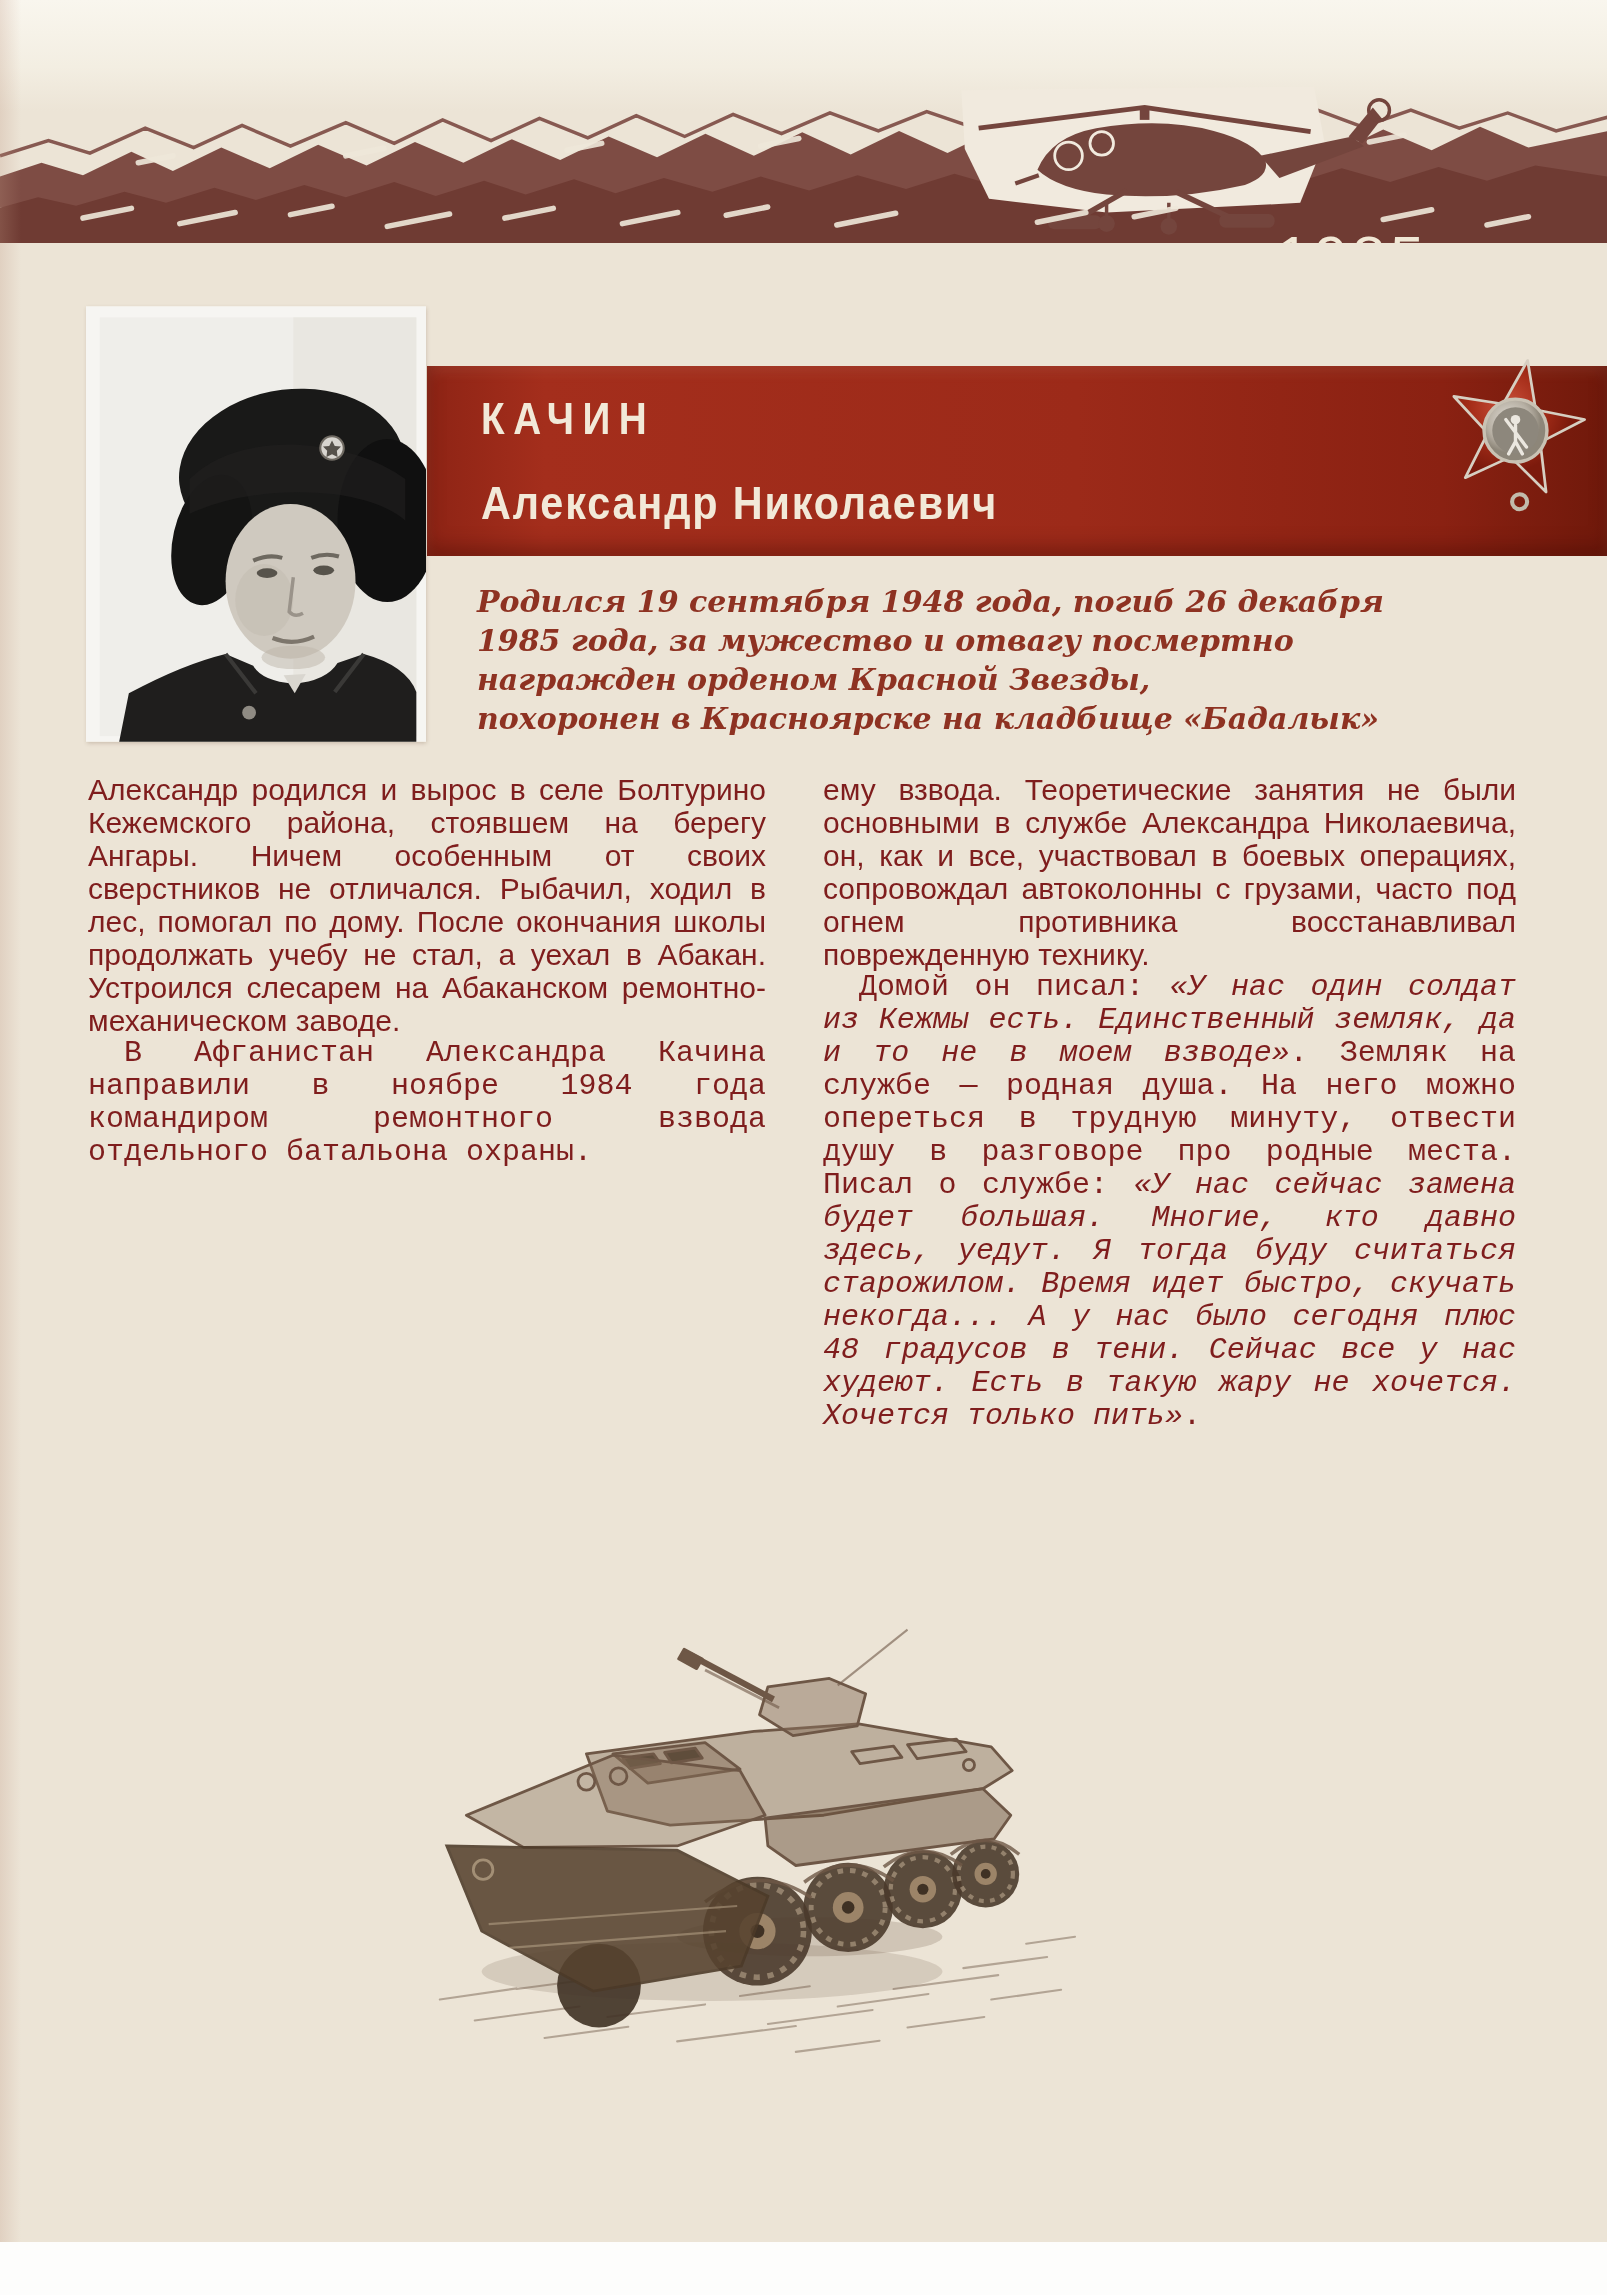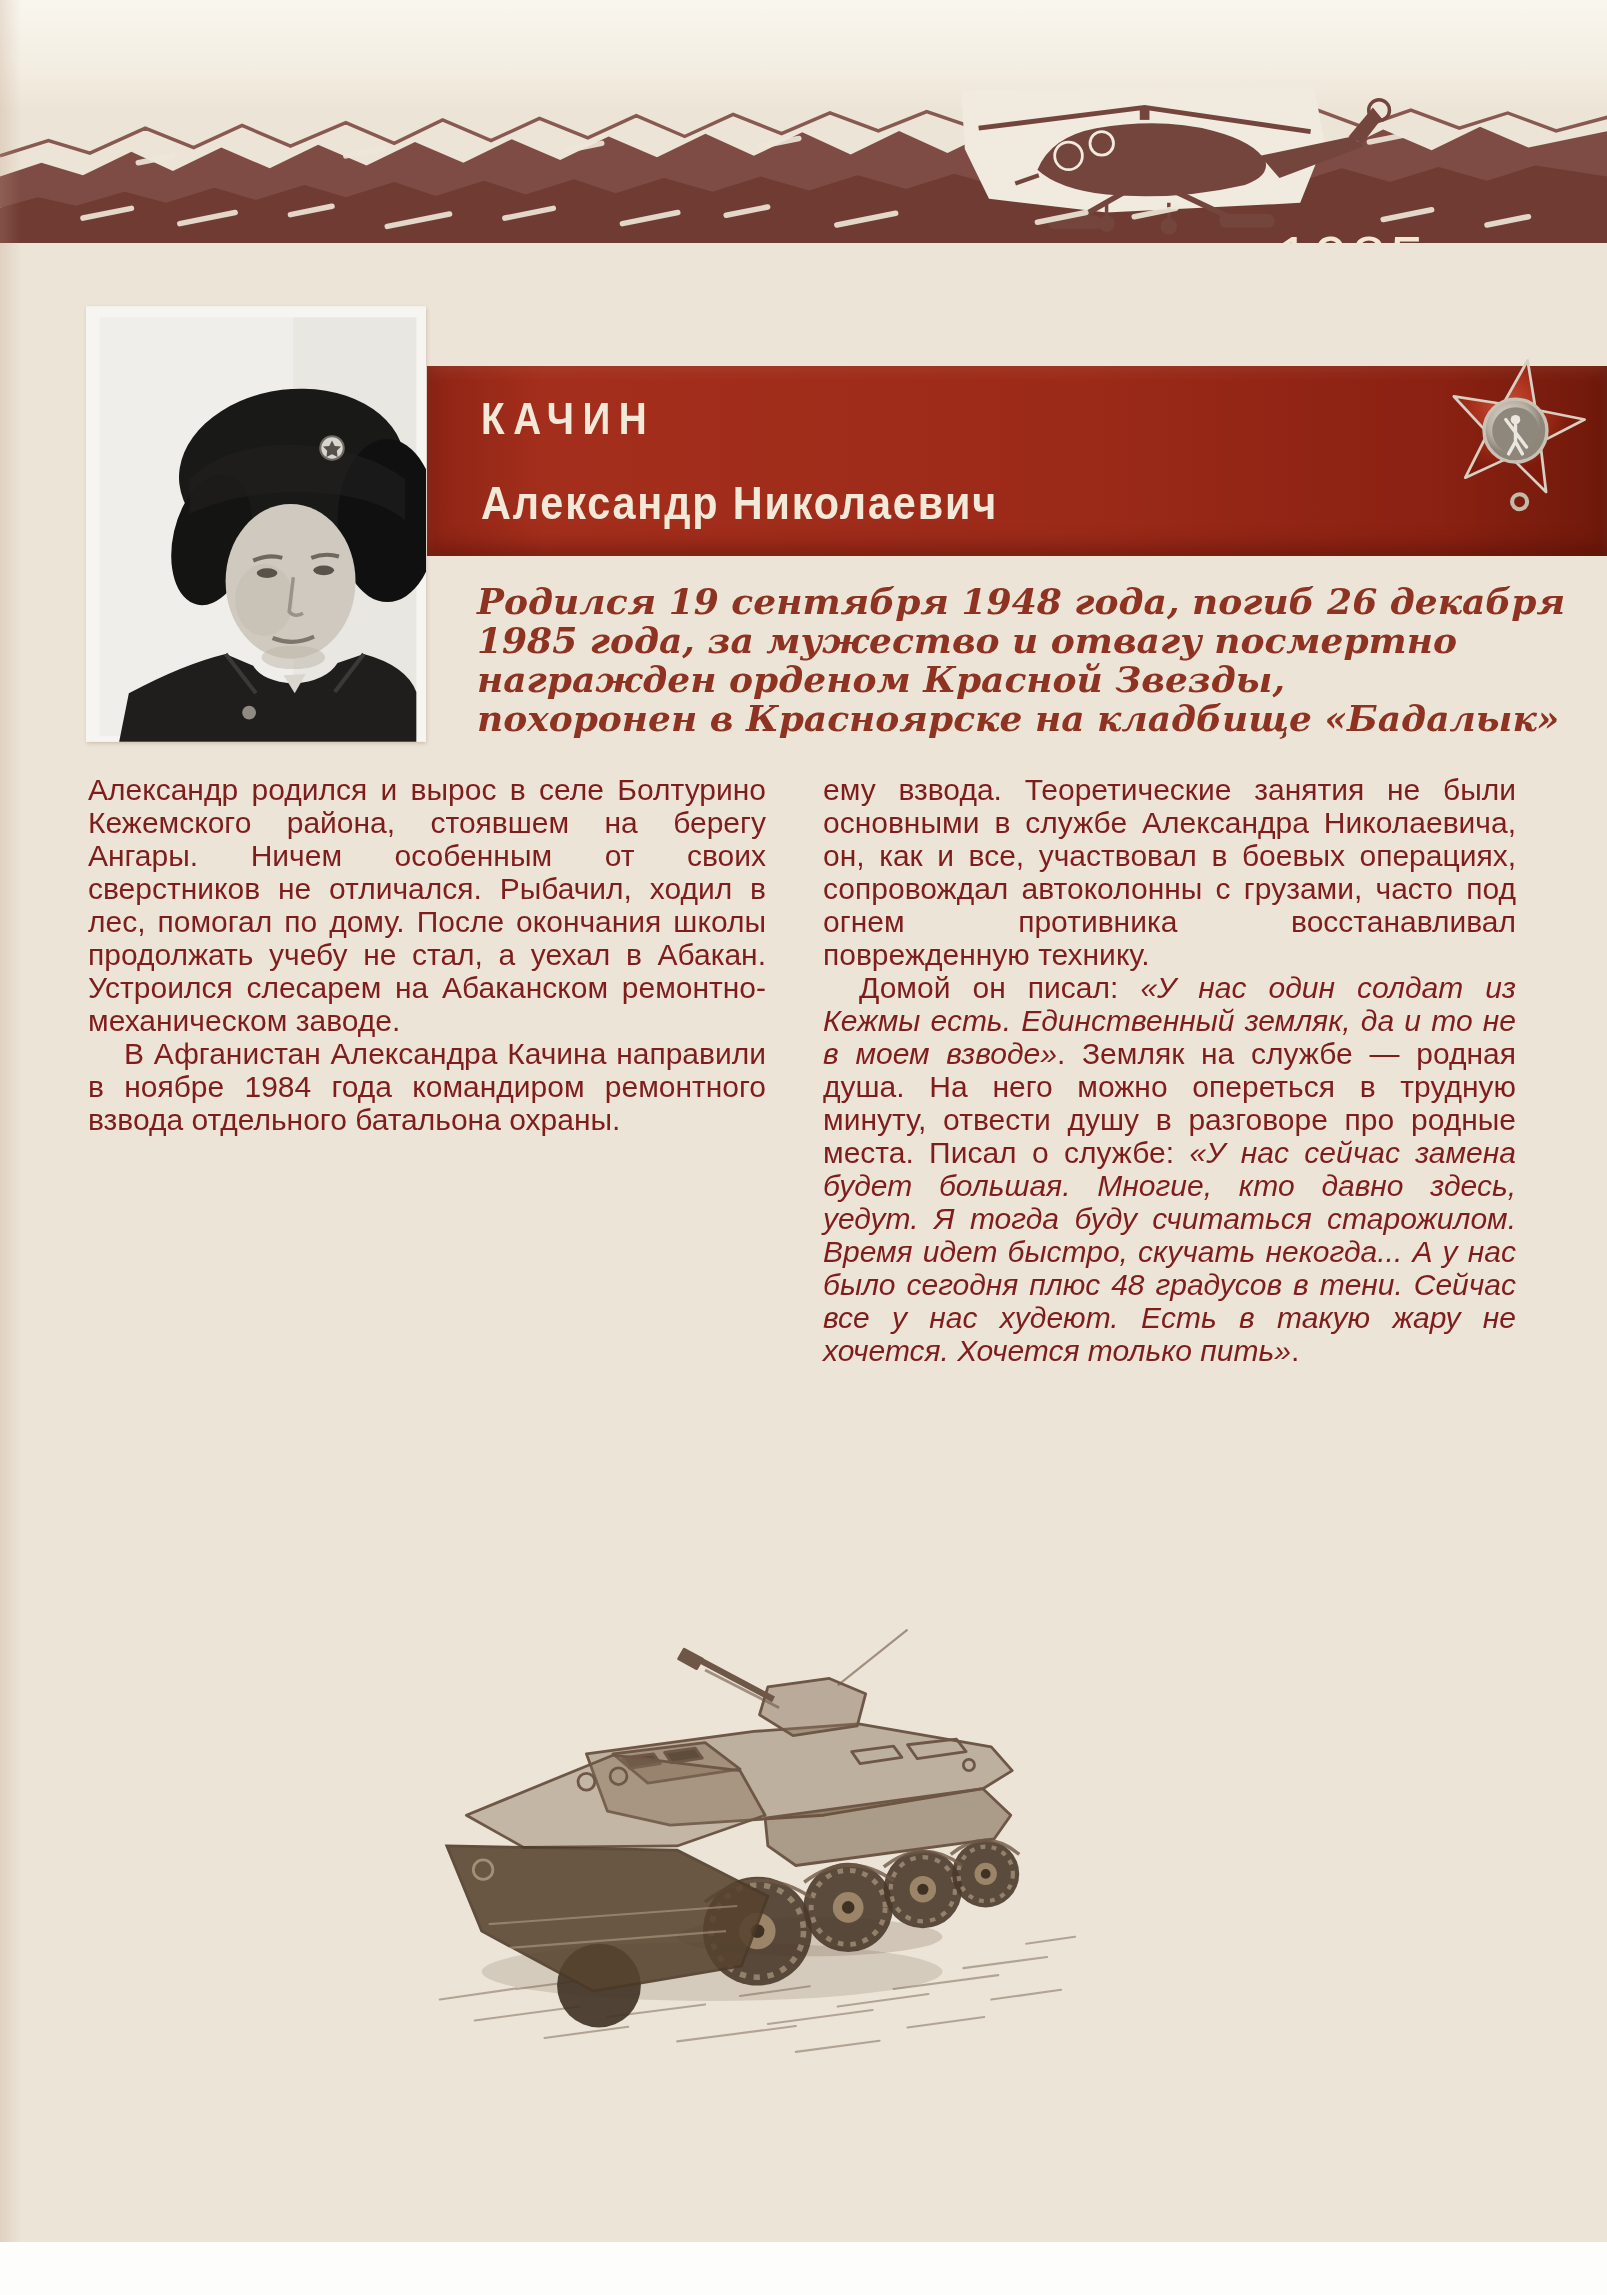--- a/index.html
+++ b/index.html
@@ -26,29 +26,29 @@
     color:#f2e9d8;}
   .surname{position:absolute;left:54px;top:28px;font-size:44px;font-weight:700;
     letter-spacing:9.7px;transform:scaleX(.88);transform-origin:0 0;white-space:nowrap;}
   .given{position:absolute;left:54px;top:109px;font-size:47px;font-weight:700;
     letter-spacing:2.1px;transform:scaleX(.88);transform-origin:0 0;white-space:nowrap;}
 
   .medal{position:absolute;top:354px;left:1440px;width:151px;height:171px;}
 
   .intro{position:absolute;top:582px;left:477px;width:871px;
     font-family:"DejaVu Serif",serif;font-style:italic;font-weight:600;
-    font-size:36px;line-height:39px;color:#8e3222;}
+    font-size:30px;line-height:39px;color:#8e3222;}
   .intro div{white-space:nowrap;}
 
   .col{position:absolute;top:773px;font-size:30px;line-height:33px;color:#7f1d1d;
     text-align:justify;}
   .col-left{left:88px;width:678px;}
   .col-right{left:823px;width:693px;}
   .col p{margin:0;}
-  .col p.ind{text-indent:36px;}
+  .col p.ind{text-indent:36px;font-family:Liberation Mono, monospace;}
   .col em{font-style:italic;}
 
   .vehicle{position:absolute;top:1604px;left:377px;width:712px;height:456px;}
 </style>
 </head>
 <body>
 
 <div class="page">
   <div class="sky"></div>
 

